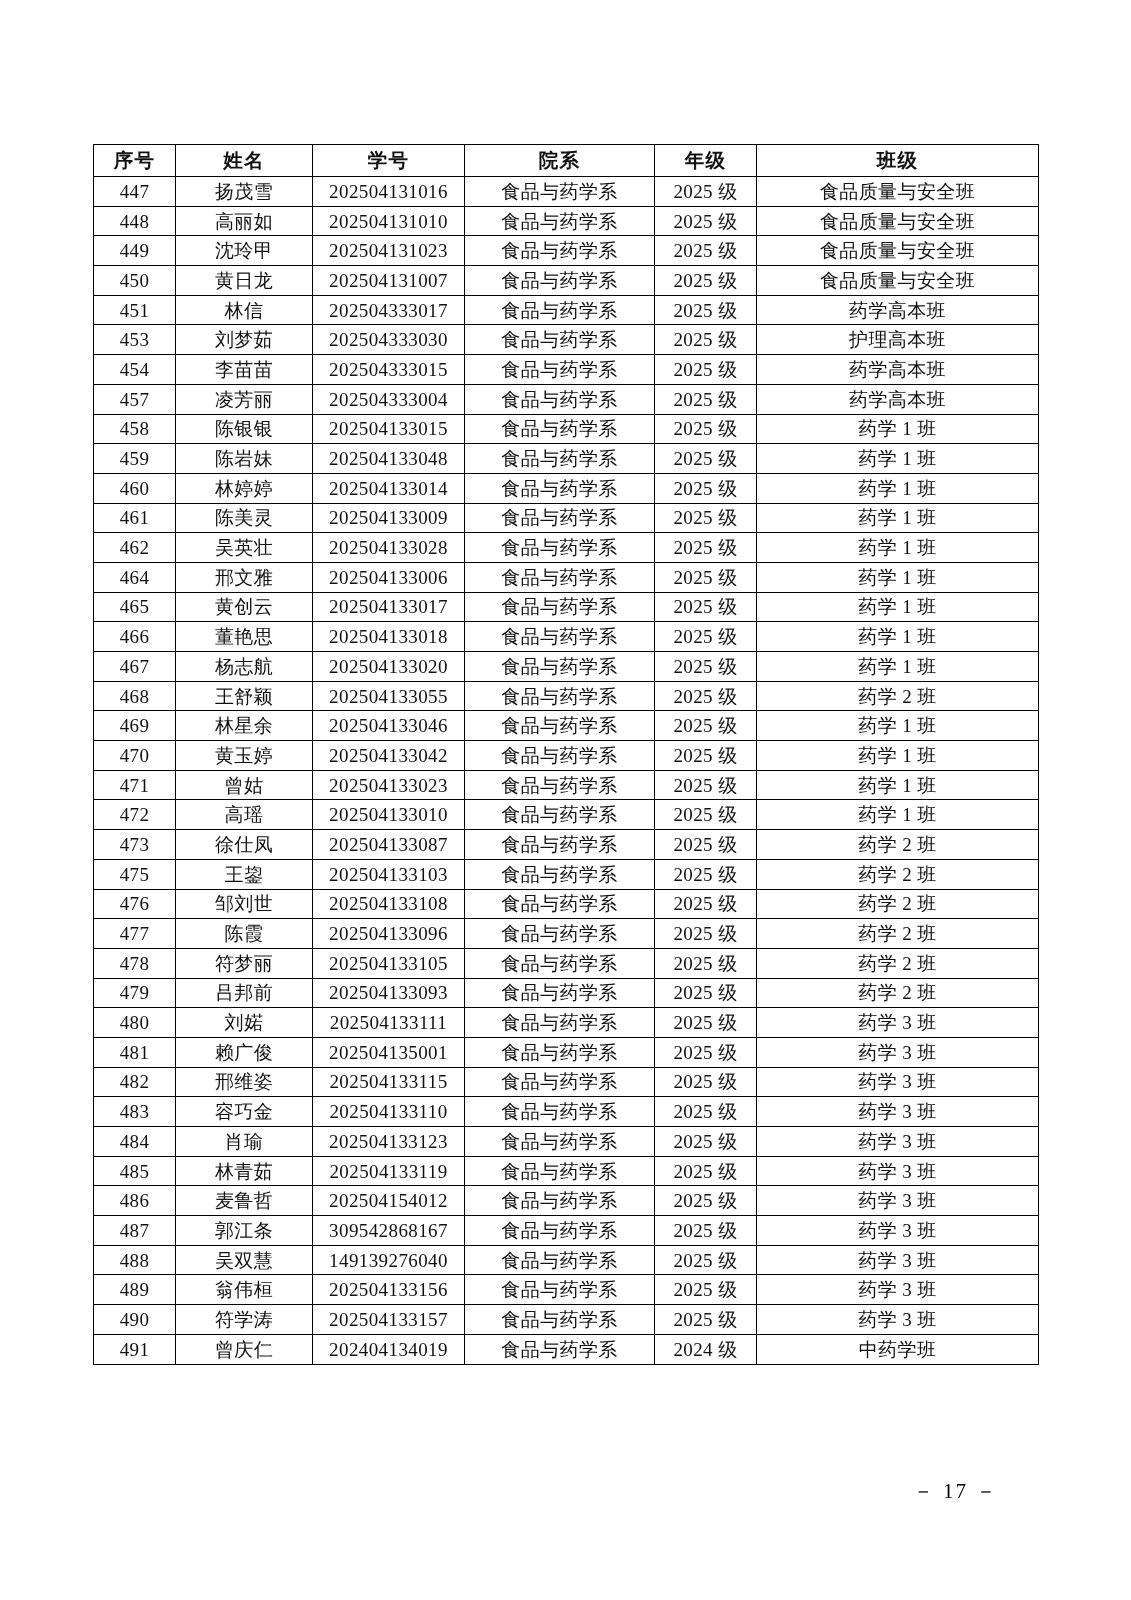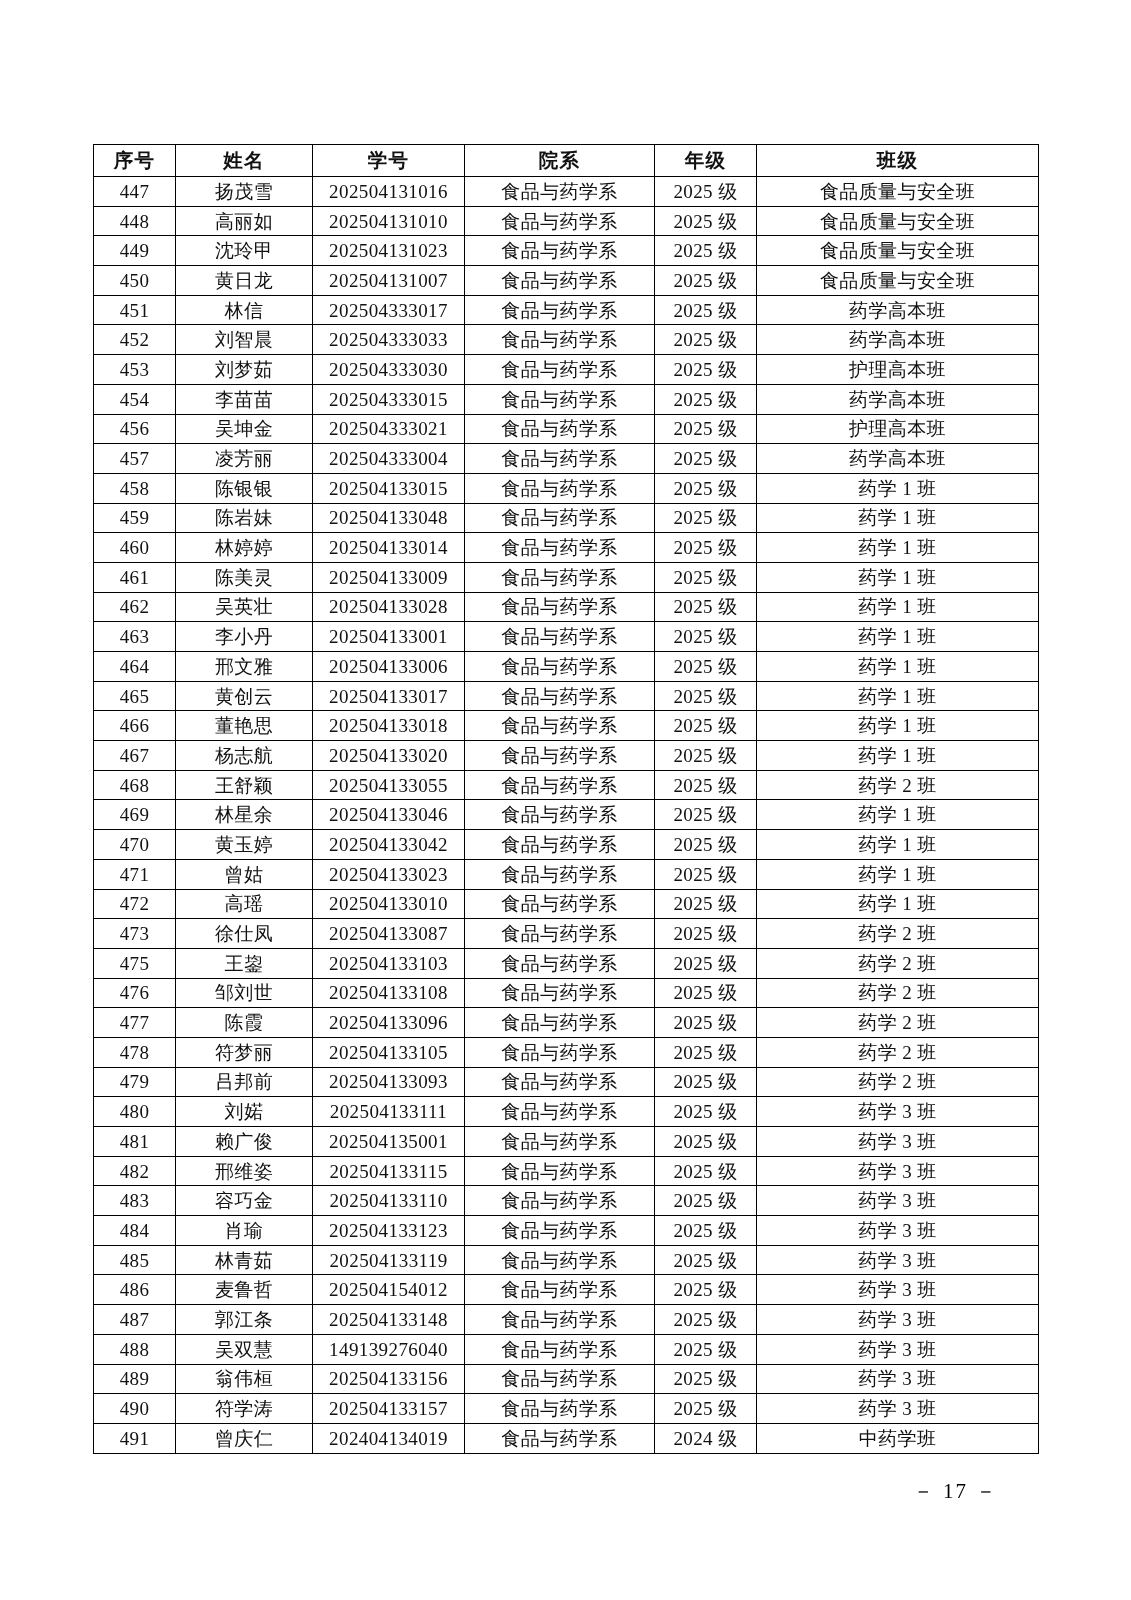--- a/index.html
+++ b/index.html
@@ -139,52 +139,36 @@
           </tr>
           <tr>
             <td>451</td>
             <td>林信</td>
             <td class="cell-sid">202504333017</td>
             <td>食品与药学系</td>
             <td>2025 级</td>
             <td>药学高本班</td>
           </tr>
           <tr>
-            <td>452</td>
-            <td>刘智晨</td>
-            <td class="cell-sid">202504333033</td>
-            <td>食品与药学系</td>
-            <td>2025 级</td>
-            <td>药学高本班</td>
-          </tr>
-          <tr>
             <td>453</td>
             <td>刘梦茹</td>
             <td class="cell-sid">202504333030</td>
             <td>食品与药学系</td>
             <td>2025 级</td>
             <td>护理高本班</td>
           </tr>
           <tr>
             <td>454</td>
             <td>李苗苗</td>
             <td class="cell-sid">202504333015</td>
             <td>食品与药学系</td>
             <td>2025 级</td>
             <td>药学高本班</td>
           </tr>
           <tr>
-            <td>456</td>
-            <td>吴坤金</td>
-            <td class="cell-sid">202504333021</td>
-            <td>食品与药学系</td>
-            <td>2025 级</td>
-            <td>护理高本班</td>
-          </tr>
-          <tr>
             <td>457</td>
             <td>凌芳丽</td>
             <td class="cell-sid">202504333004</td>
             <td>食品与药学系</td>
             <td>2025 级</td>
             <td>药学高本班</td>
           </tr>
           <tr>
             <td>458</td>
             <td>陈银银</td>
@@ -219,28 +203,20 @@
           </tr>
           <tr>
             <td>462</td>
             <td>吴英壮</td>
             <td class="cell-sid">202504133028</td>
             <td>食品与药学系</td>
             <td>2025 级</td>
             <td>药学 1 班</td>
           </tr>
           <tr>
-            <td>463</td>
-            <td>李小丹</td>
-            <td class="cell-sid">202504133001</td>
-            <td>食品与药学系</td>
-            <td>2025 级</td>
-            <td>药学 1 班</td>
-          </tr>
-          <tr>
             <td>464</td>
             <td>邢文雅</td>
             <td class="cell-sid">202504133006</td>
             <td>食品与药学系</td>
             <td>2025 级</td>
             <td>药学 1 班</td>
           </tr>
           <tr>
             <td>465</td>
             <td>黄创云</td>
@@ -405,21 +381,21 @@
             <td>486</td>
             <td>麦鲁哲</td>
             <td class="cell-sid">202504154012</td>
             <td>食品与药学系</td>
             <td>2025 级</td>
             <td>药学 3 班</td>
           </tr>
           <tr>
             <td>487</td>
             <td>郭江条</td>
-            <td class="cell-sid">202504133148</td>
+            <td class="cell-sid">309542868167</td>
             <td>食品与药学系</td>
             <td>2025 级</td>
             <td>药学 3 班</td>
           </tr>
           <tr>
             <td>488</td>
             <td>吴双慧</td>
             <td class="cell-sid">149139276040</td>
             <td>食品与药学系</td>
             <td>2025 级</td>

